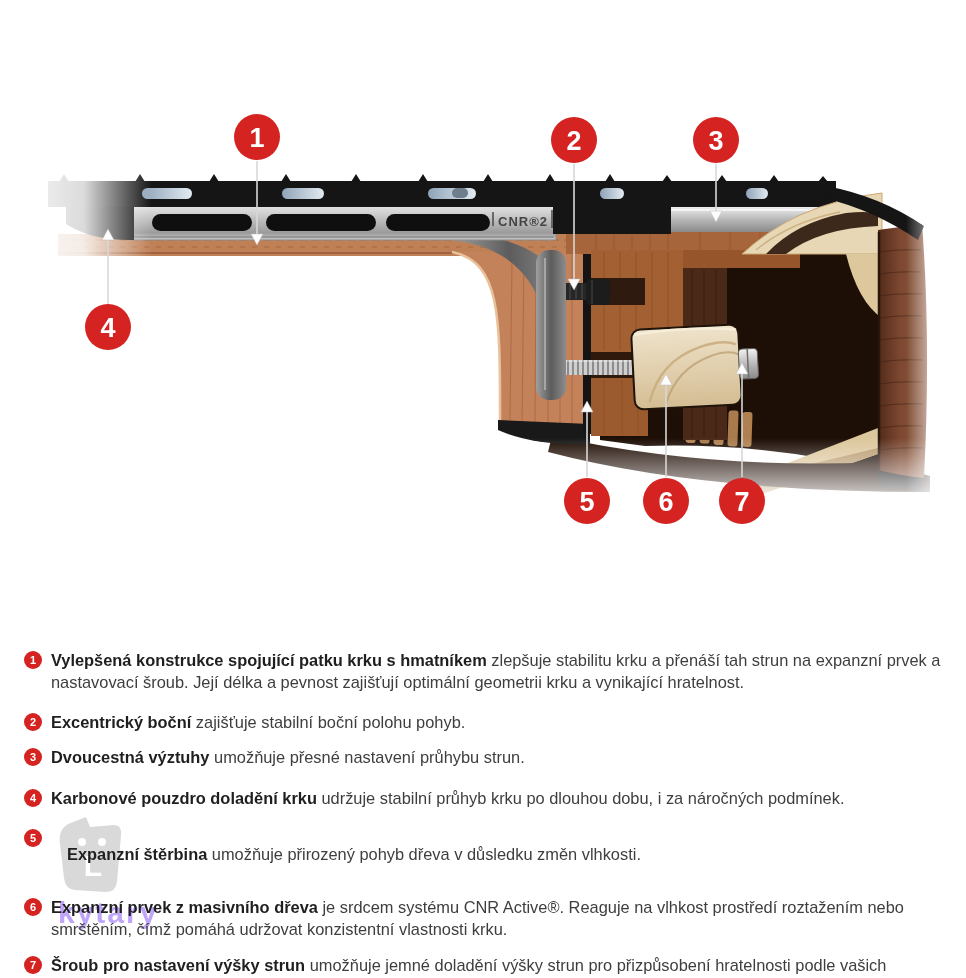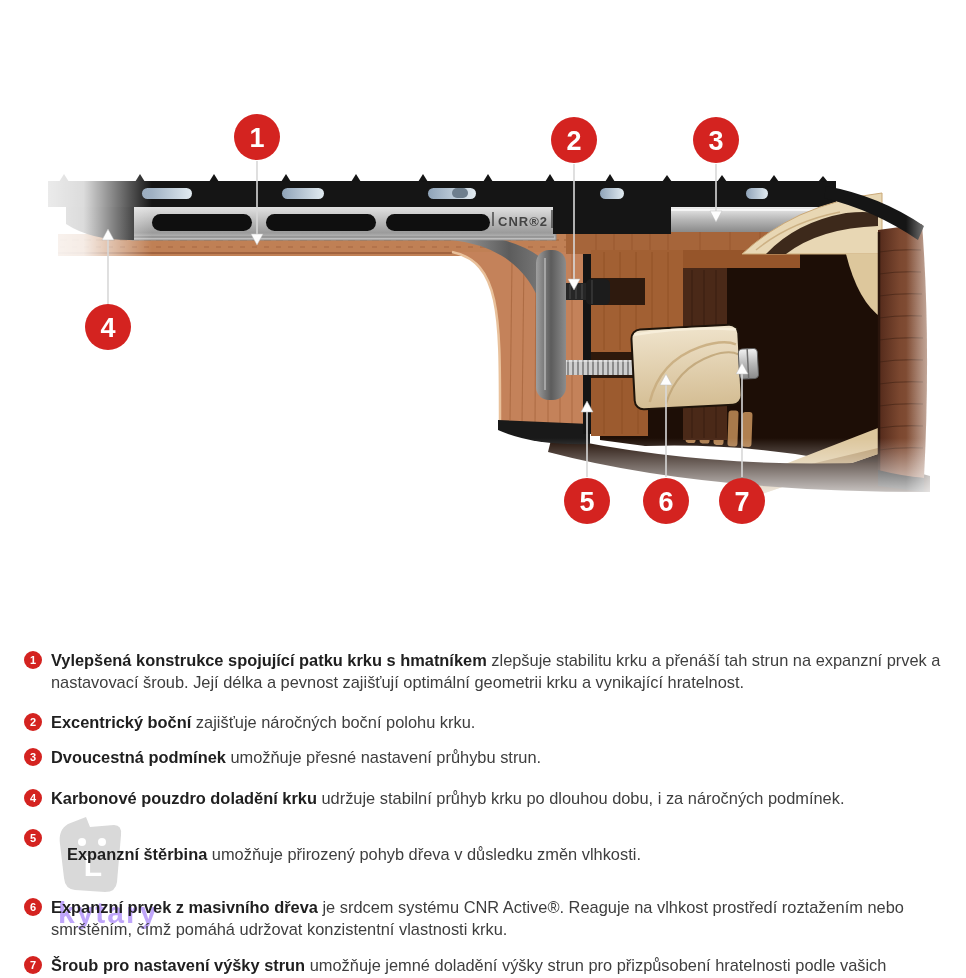--- a/index.html
+++ b/index.html
@@ -346,26 +346,26 @@
 
   <div class="legend">
 
     <div class="item m18">
       <span class="bullet">1</span>
       <p class="itext" style="margin:0"><span class="lead">Vylepšená konstrukce spojující patku krku s hmatníkem</span><span> zlepšuje stabilitu krku a přenáší tah strun na expanzní prvek a nastavovací šroub. Její délka a pevnost zajišťují optimální geometrii krku a vynikající hratelnost.</span></p>
     </div>
 
     <div class="item m13">
       <span class="bullet">2</span>
-      <p class="itext" style="margin:0"><span class="lead">Excentrický boční</span><span> zajišťuje náročných boční polohu krku.</span></p>
+      <p class="itext" style="margin:0"><span class="lead">Excentrický boční</span><span> zajišťuje stabilní boční polohu pohyb.</span></p>
     </div>
 
     <div class="item m19">
       <span class="bullet">3</span>
-      <p class="itext" style="margin:0"><span class="lead">Dvoucestná podmínek</span><span> umožňuje přesné nastavení průhybu strun.</span></p>
+      <p class="itext" style="margin:0"><span class="lead">Dvoucestná výztuhy</span><span> umožňuje přesné nastavení průhybu strun.</span></p>
     </div>
 
     <div class="item m18">
       <span class="bullet">4</span>
       <p class="itext" style="margin:0"><span class="lead">Karbonové pouzdro doladění krku</span><span> udržuje stabilní průhyb krku po dlouhou dobu, i za náročných podmínek.</span></p>
     </div>
 
     <div class="item m15">
       <span class="bullet">5</span>
       <p class="itext" style="margin:16px"><span class="lead">Expanzní štěrbina</span><span> umožňuje přirozený pohyb dřeva v důsledku změn vlhkosti.</span></p>

